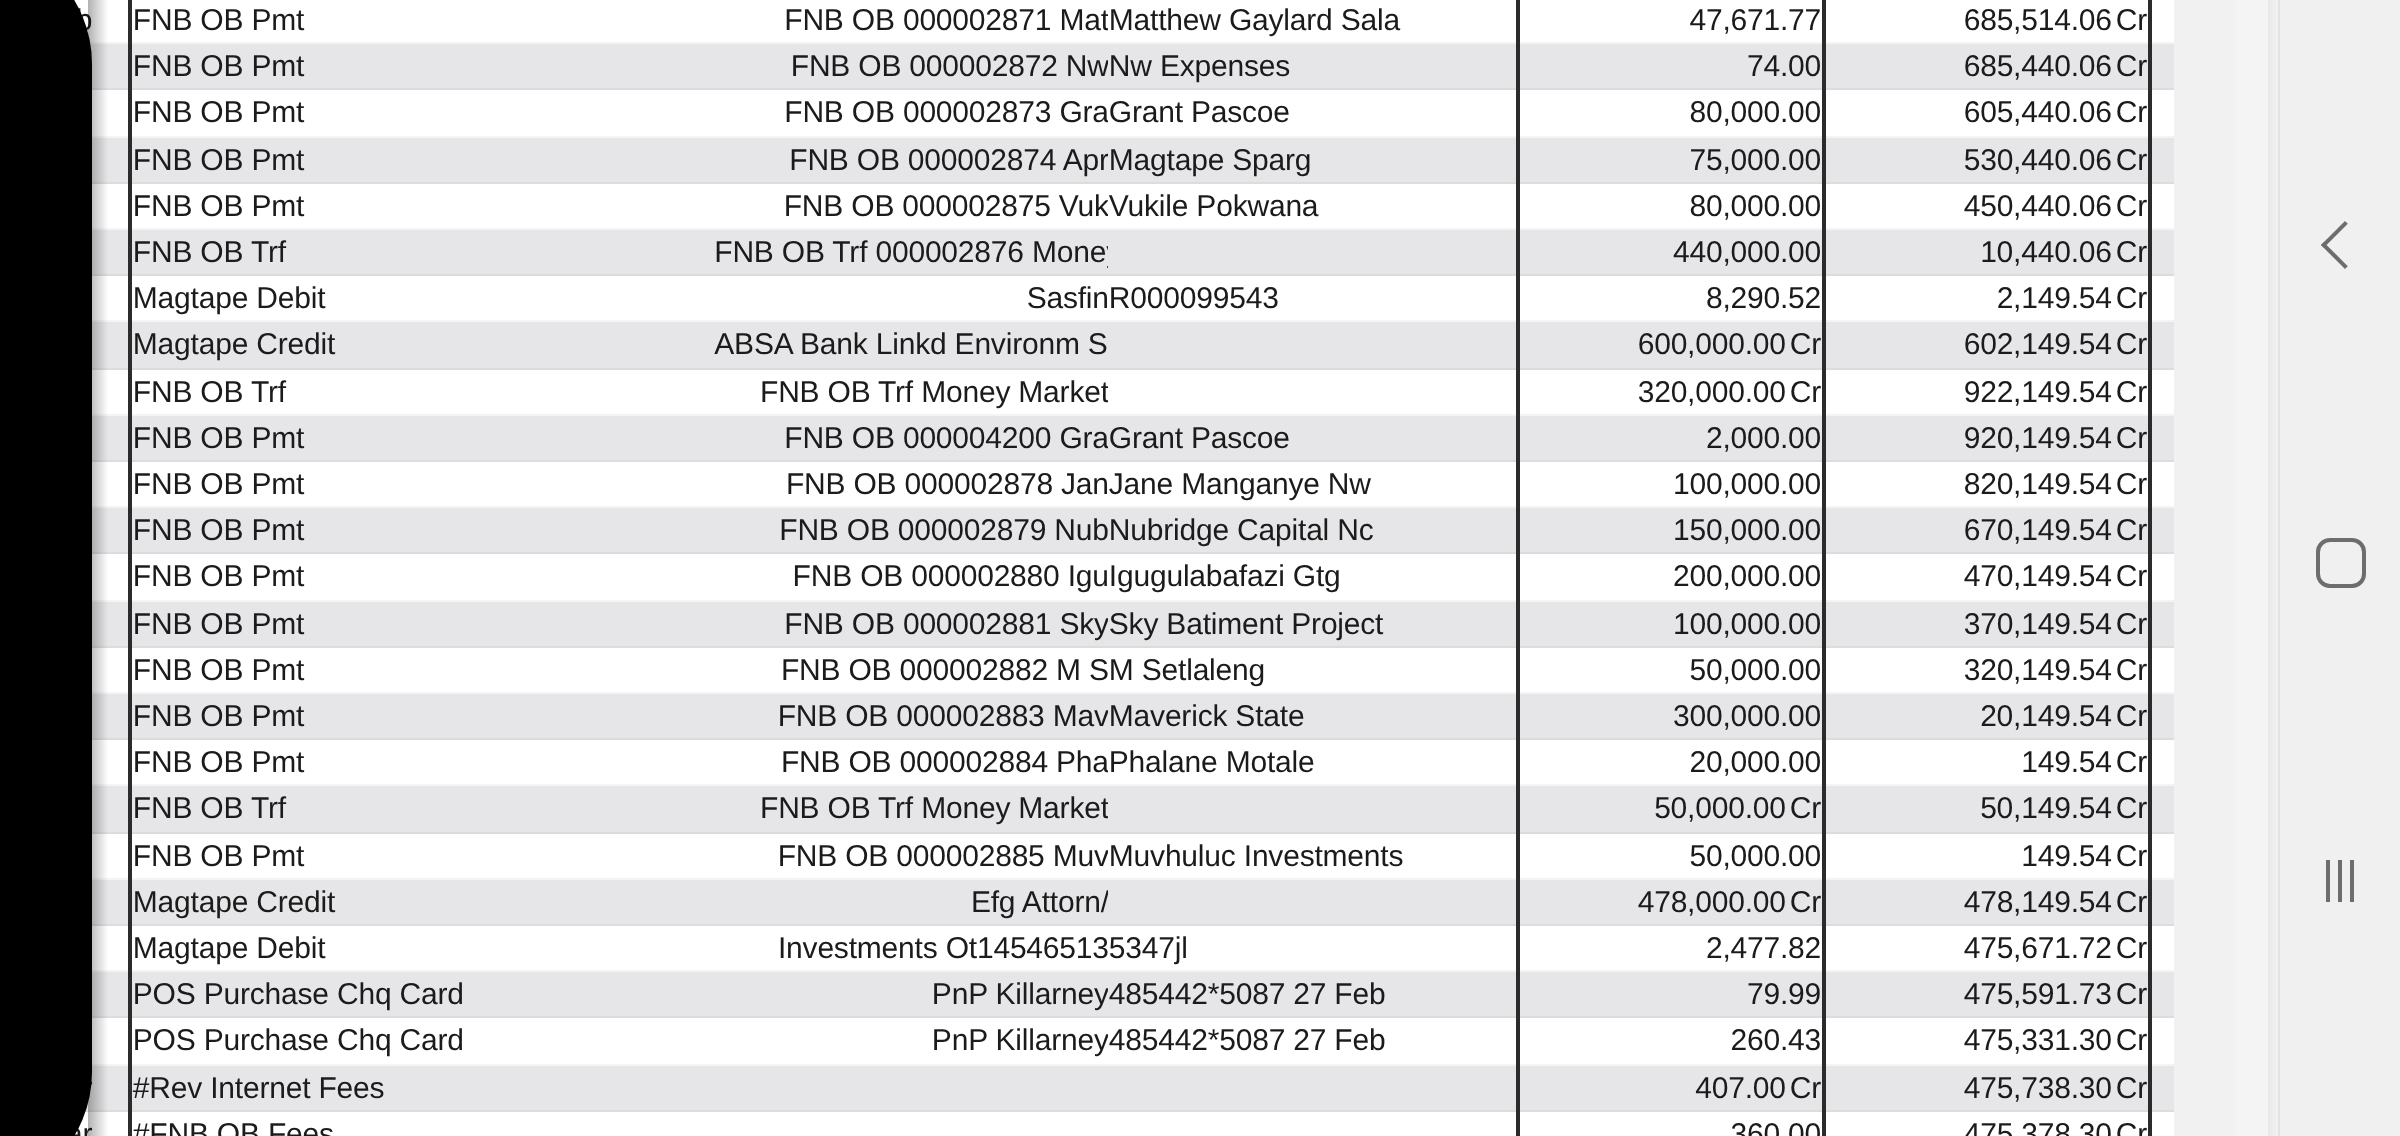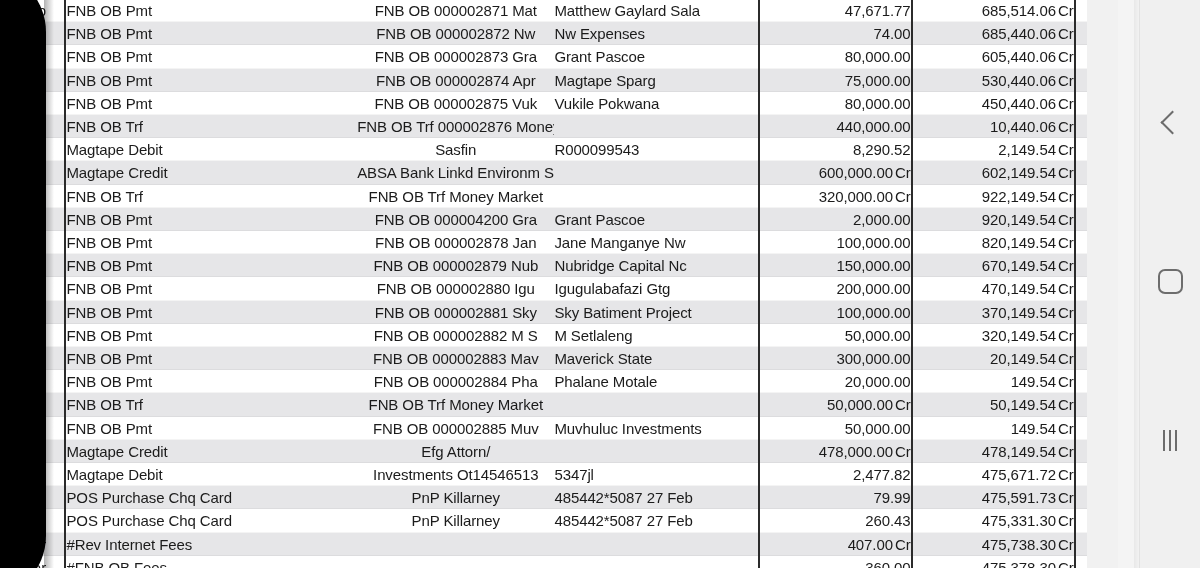--- a/index.html
+++ b/index.html
@@ -47,21 +47,21 @@
     white-space: nowrap;
     overflow: hidden;
     vertical-align: middle;
     letter-spacing: -0.1px;
   }
 
   
   .c-date   { width: 62px;  padding-left: 50px; }
   .c-type   { width: 280px; padding-left: 9px;
               border-left: 2px solid #2b2b2b; }
-  .c-desc   { width: 190px; padding-left: 0px; text-align: center; }
+  .c-desc   { width: 190px; padding-left: 0px; text-align: right; }
   .c-party  { width: 196px; padding-left: 4px; }
   .c-amount { width: 145px; padding-right: 13px; text-align: right;
               border-left: 2px solid #2b2b2b; }
   .c-bal    { width: 155px; padding-right: 16px; text-align: right;
               border-left: 2px solid #2b2b2b; }
   .c-pad    { width: 62px; border-left: 2px solid #2b2b2b; }
 
   .cr { margin-left: 2px; text-align: right; }
 
   

